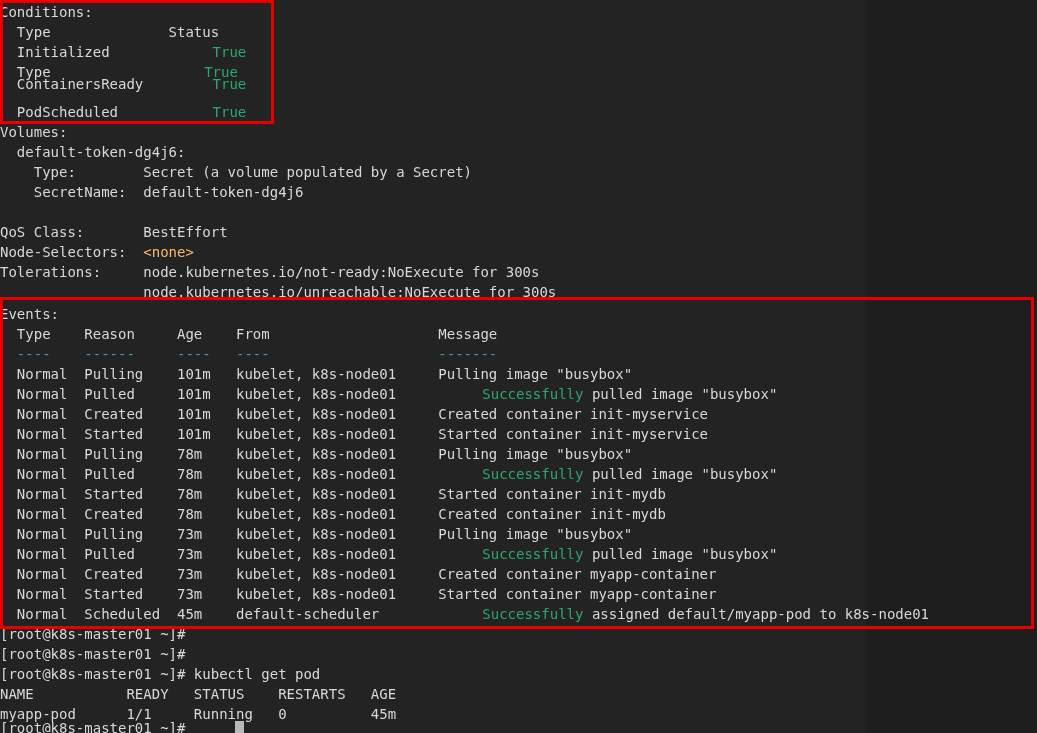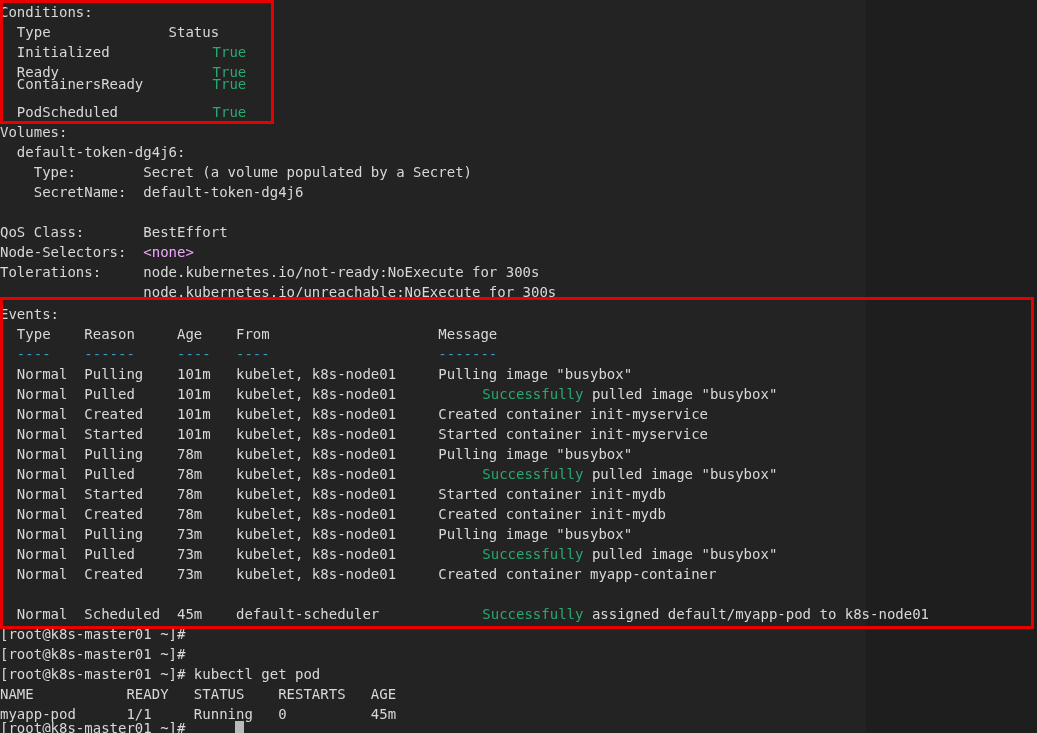--- a/index.html
+++ b/index.html
@@ -29,21 +29,21 @@
     position: absolute;
     left: 0;
     white-space: pre;
     height: 20px;
     font-family: "DejaVu Sans Mono", "Liberation Mono", monospace;
   }
 
   .grn  { color: #2aa86f; margin-left: 44px; }
   .cyn  { color: #3a9bbf; }
   .red  { color: #c25b5b; }
-  .mag  { color: #f0abfc; }
+  .mag  { color: #fdba74; }
 
   
   .redbox {
     position: absolute;
     border: 3px solid #e60000;
     box-sizing: border-box;
     pointer-events: none;
   }
 
   #box-conditions {
@@ -84,21 +84,21 @@
 
 <div id="terminal">
 
   <div id="top-sliver" class="line"></div>
 
   <div class="line" style="top:2px">Conditions:</div>
   <div class="line" style="top:22px">  Type              Status</div>
 
   <div class="line" style="top:42px"><span>  Initialized       </span><span class="grn">True</span></div>
 
-  <div class="line" style="top:62px"><span>  Ready             </span><span class="grn">True</span></div>
+  <div class="line" style="top:62px"><span>  Type             </span><span class="grn">True</span></div>
 
   <div class="line" style="top:74px"><span>  ContainersReady   </span><span class="grn">True</span></div>
 
   <div class="line" style="top:102px"><span>  PodScheduled      </span><span class="grn">True</span></div>
 
   <div class="line" style="top:122px">Volumes:</div>
   <div class="line" style="top:142px">  default-token-dg4j6:</div>
   <div class="line" style="top:162px">    Type:        Secret (a volume populated by a Secret)</div>
   <div class="line" style="top:182px">    SecretName:  default-token-dg4j6</div>
 
@@ -124,20 +124,21 @@
 
   <div class="line" style="top:464px"><span>  Normal  Pulled     78m    kubelet, k8s-node01     </span><span class="grn">Successfully</span><span> pulled image "busybox"</span></div>
 
   <div class="line" style="top:484px">  Normal  Started    78m    kubelet, k8s-node01     Started container init-mydb</div>
   <div class="line" style="top:504px">  Normal  Created    78m    kubelet, k8s-node01     Created container init-mydb</div>
   <div class="line" style="top:524px">  Normal  Pulling    73m    kubelet, k8s-node01     Pulling image "busybox"</div>
 
   <div class="line" style="top:544px"><span>  Normal  Pulled     73m    kubelet, k8s-node01     </span><span class="grn">Successfully</span><span> pulled image "busybox"</span></div>
 
   <div class="line" style="top:564px">  Normal  Created    73m    kubelet, k8s-node01     Created container myapp-container</div>
+  <div class="line" style="top:584px">  Normal  Started    73m    kubelet, k8s-node01     Started container myapp-container</div>
 
   <div class="line" style="top:604px"><span>  Normal  Scheduled  45m    default-scheduler       </span><span class="grn">Successfully</span><span> assigned default/myapp-pod to k8s-node01</span></div>
 
   <div class="line" style="top:624px">[root@k8s-master01 ~]#</div>
   <div class="line" style="top:644px">[root@k8s-master01 ~]#</div>
   <div class="line" style="top:664px">[root@k8s-master01 ~]# kubectl get pod</div>
   <div class="line" style="top:684px">NAME           READY   STATUS    RESTARTS   AGE</div>
   <div class="line" style="top:704px">myapp-pod      1/1     Running   0          45m</div>
   <div class="line" style="top:718px">[root@k8s-master01 ~]#</div>
 

